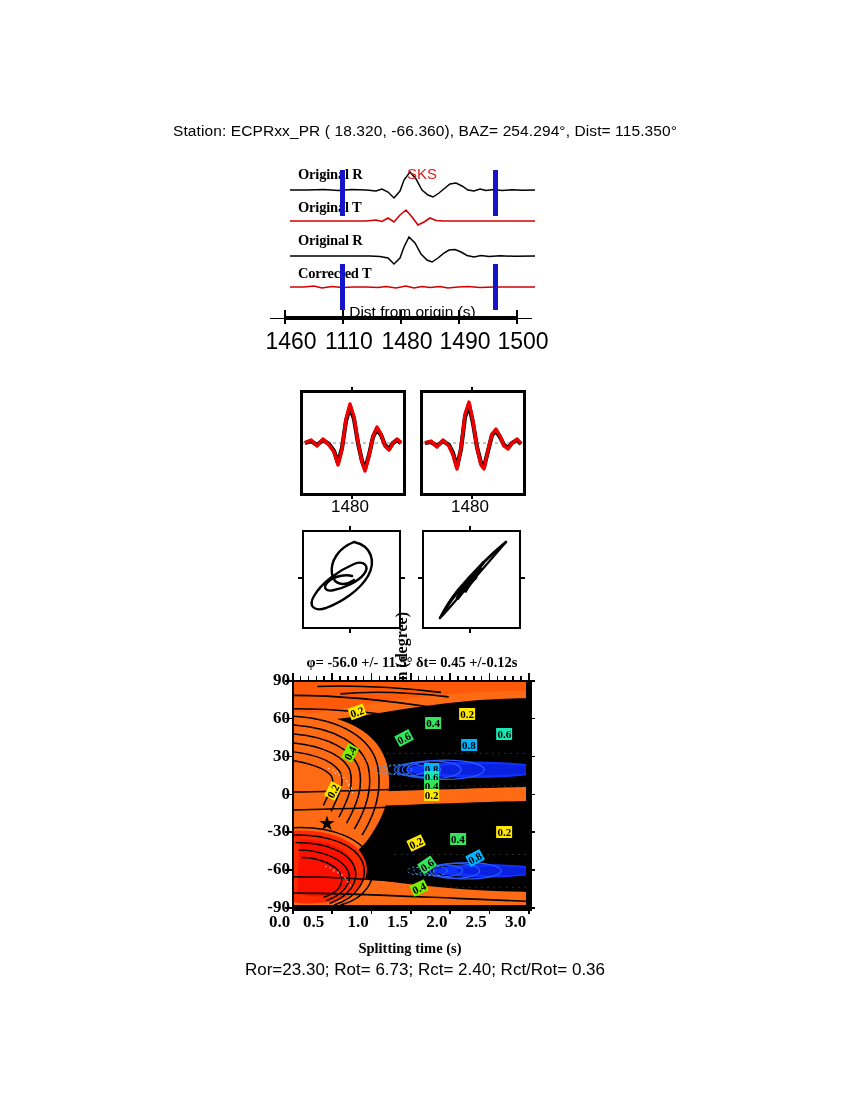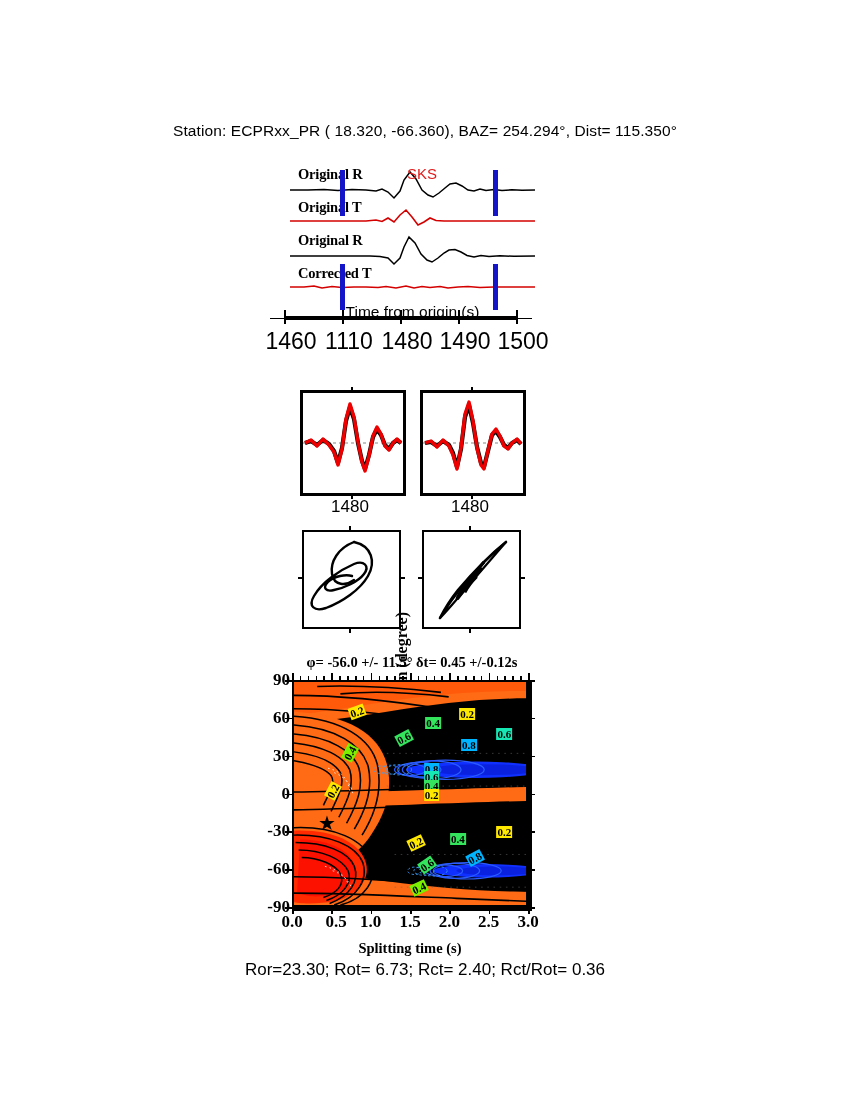--- a/index.html
+++ b/index.html
@@ -44,21 +44,21 @@
          border:2px solid #000;background:#000;overflow:hidden;}
   #cplot svg{display:block;}
   #phi{left:232px;top:654px;width:360px;font-family:"Liberation Serif",serif;
        font-weight:bold;font-size:14.5px;}
   #ylab{left:-60px;top:95px;width:220px;transform:rotate(-90deg);
         transform-origin:50% 50%;font-family:"Liberation Serif",serif;
         font-weight:bold;font-size:16px;text-align:center;}
   .yt{position:absolute;right:238px;font-family:"Liberation Serif",serif;font-weight:bold;
       font-size:17px;text-align:right;width:46px;transform:translateY(-50%);}
   .xt{position:absolute;top:232px;font-family:"Liberation Serif",serif;font-weight:bold;
-      font-size:17px;text-align:center;width:46px;transform:translateX(-50%);}
+      font-size:17px;text-align:left;width:46px;transform:translateX(-50%);}
   .ytick{position:absolute;left:-7px;width:7px;height:1.6px;background:#000;}
   .ytickR{position:absolute;right:-7px;width:7px;height:1.6px;background:#000;}
   .xtick{position:absolute;bottom:-7px;width:1.6px;height:7px;background:#000;}
   .xtickT{position:absolute;top:-7px;width:1.6px;height:7px;background:#000;}
   #xlab{left:292px;top:940px;width:236px;font-family:"Liberation Serif",serif;
         font-weight:bold;font-size:14.5px;text-align:center;}
   #rline{left:0;top:960px;width:850px;font-size:17px;}
 
   .clab{position:absolute;font-family:"Liberation Serif",serif;font-weight:bold;
         font-size:11px;color:#000;padding:0 1px;line-height:12px;
@@ -112,21 +112,21 @@
   </div>
 
   <div class="winbar" style="left:50px;top:2px;height:46px;"></div>
   <div class="winbar" style="left:203px;top:2px;height:46px;"></div>
   <div class="winbar" style="left:50px;top:96px;height:46px;"></div>
   <div class="winbar" style="left:203px;top:96px;height:46px;"></div>
 </div>
 
 <div class="abs" id="sks-lab">SKS</div>
 
-<div class="abs ctr" id="taxtitle">Time from origin (s)</div>
+<div class="abs ctr" id="taxtitle">Dist from origin (s)</div>
 
 <div class="abs" id="taxis">
   <div class="thin" style="left:8px;width:20px;"></div>
   <div class="thin" style="left:250px;width:20px;"></div>
   <div class="bar"></div>
   <div class="tk" style="left:22px;"></div>
   <div class="tk" style="left:80px;"></div>
   <div class="tk" style="left:138px;"></div>
   <div class="tk" style="left:196px;"></div>
   <div class="tk" style="left:254px;"></div>
@@ -204,21 +204,21 @@
 
   <div class="yt" style="top:0px;">90</div>
   <div class="yt" style="top:37.8px;">60</div>
   <div class="yt" style="top:75.6px;">30</div>
   <div class="yt" style="top:113.5px;">0</div>
   <div class="yt" style="top:151.3px;">-30</div>
   <div class="yt" style="top:189.1px;">-60</div>
   <div class="yt" style="top:227px;">-90</div>
 
   <div class="xt" style="left:0px;">0.0</div>
-  <div class="xt" style="left:44px;">0.5</div>
+  <div class="xt" style="left:34px;">0.5</div>
   <div class="xt" style="left:78.6px;">1.0</div>
   <div class="xt" style="left:118px;">1.5</div>
   <div class="xt" style="left:157.3px;">2.0</div>
   <div class="xt" style="left:196.6px;">2.5</div>
   <div class="xt" style="left:236px;">3.0</div>
 
   <div id="cplot">
     <svg width="232" height="223" viewBox="0 0 300 300" preserveAspectRatio="none">
       <defs>
         <clipPath id="cbox">

